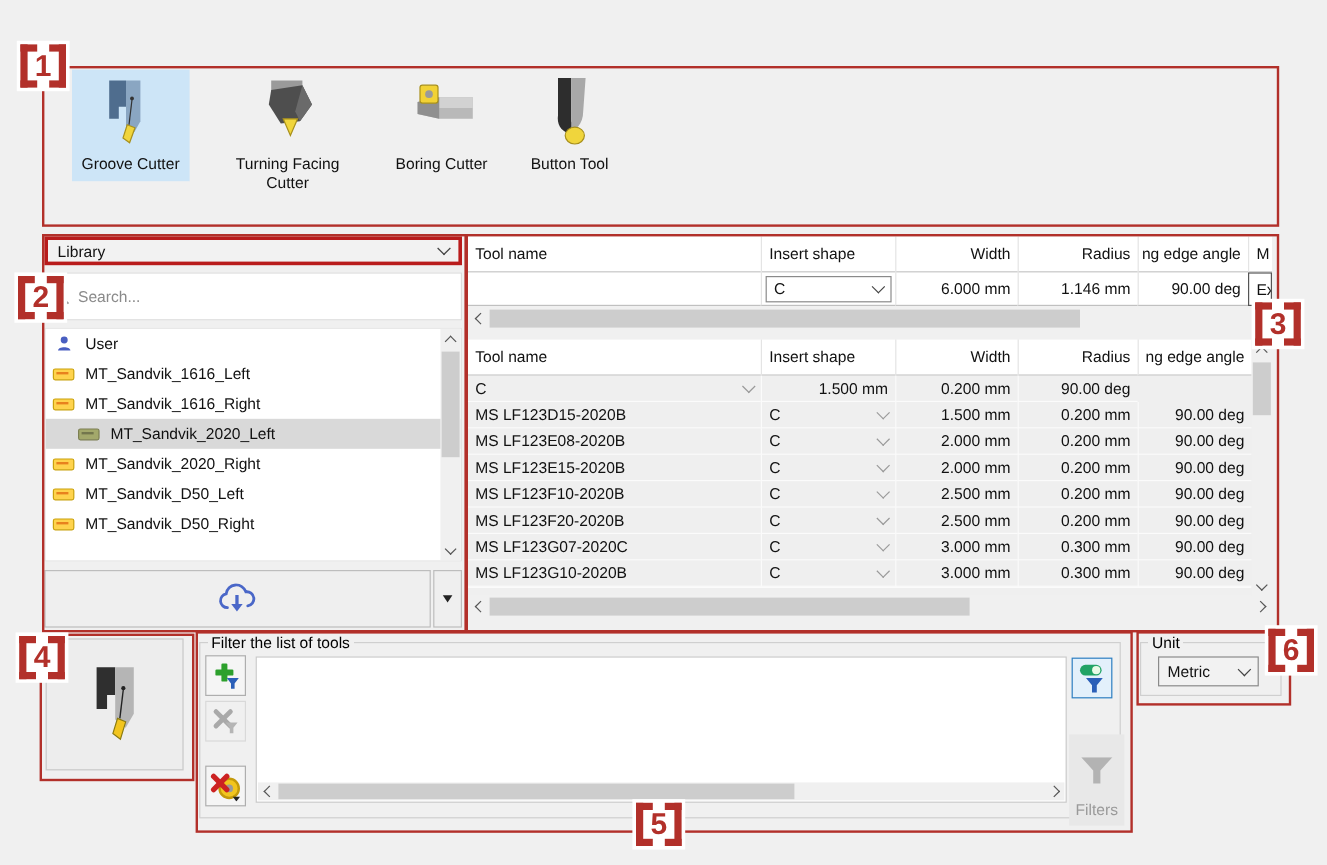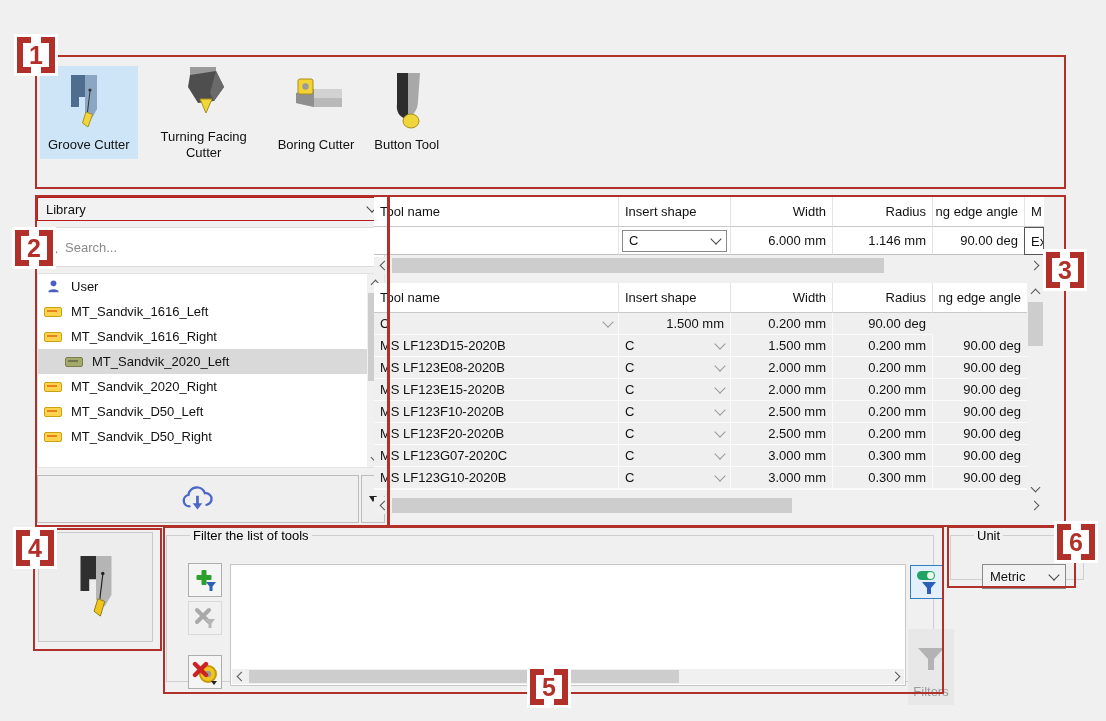--- a/index.html
+++ b/index.html
@@ -6,28 +6,28 @@
   .screen{position:relative;width:1106px;height:721px;background:#f0f0f0;
           font-family:"Liberation Sans","DejaVu Sans",sans-serif;font-size:13px;color:#111;
           overflow:hidden;}
   
   .titlebar{position:absolute;left:0;top:0;width:1106px;height:38px;background:#fff;display:flex;align-items:center;}
   .titlebar .app-ico{margin-left:38px;width:16px;height:20px;flex:0 0 auto;}
   .titlebar .ttl{margin-left:9px;font-size:13px;color:#000;}
   .close-btn{position:absolute;right:30px;top:2px;width:34px;height:32px;display:flex;align-items:center;justify-content:center;
              font-size:16px;color:#333;cursor:pointer;}
   
-  .tiles{position:absolute;left:40px;top:58px;display:flex;gap:4px;align-items:center;}
+  .tiles{position:absolute;left:60px;top:58px;display:flex;gap:20px;align-items:flex-start;}
   .tile{display:flex;flex-direction:column;align-items:center;padding:3px 8px 6px;max-width:108px;text-align:center;line-height:1.25;}
   .tile.selected{background:#cde5f7;}
   .tile svg{width:64px;height:64px;}
   .tile .tlab{margin-top:4px;}
   
   .left-panel{position:absolute;left:37px;top:197px;width:348px;}
-  .combo{display:flex;align-items:center;justify-content:space-between;background:#f2f2f2;border:1px solid #b91c1c;
+  .combo{display:flex;align-items:center;justify-content:space-between;background:#f2f2f2;border:3px solid #b91c1c;
          height:24px;padding:0 8px;box-sizing:border-box;}
   .chev{display:inline-block;width:7px;height:7px;border-right:1.6px solid #444;border-bottom:1.6px solid #444;
         transform:rotate(45deg);margin-top:-4px;}
   .chev.gray{border-color:#9a9a9a;}
   .searchbox{margin-top:6px;height:40px;background:#fff;border:1px solid #dcdcdc;display:flex;align-items:center;box-sizing:border-box;padding:13px 7px;}
   .searchbox .ph{color:#8a8a8a;margin-left:7px;}
   .tree{margin-top:6px;position:relative;height:195px;background:#fff;border:1px solid #e3e3e3;box-sizing:border-box;overflow:hidden;}
   .tree-item{height:25px;display:flex;align-items:center;padding-left:6px;gap:9px;}
   .tree-item.selected{background:#d9d9d9;padding-left:27px;}
   .tree-item .ticon{display:none;width:18px;height:16px;align-items:center;justify-content:center;}
@@ -45,21 +45,21 @@
   .a.up{transform:rotate(-135deg);margin-top:3px;} .a.down{transform:rotate(45deg);margin-top:-3px;}
   .a.left{transform:rotate(135deg);margin-left:3px;} .a.right{transform:rotate(-45deg);margin-left:-3px;}
   .thumb{position:absolute;background:#cdcdcd;}
   .tree-vsb{position:absolute;right:0;top:0;width:17px;height:100%;}
   
   .dl-row{margin-top:7px;display:flex;height:48px;}
   .dl-btn{flex:1;background:#efefef;border:1px solid #bdbdbd;display:flex;align-items:center;justify-content:center;cursor:pointer;}
   .dl-drop{width:22px;margin-left:2px;background:#efefef;border:1px solid #bdbdbd;display:flex;align-items:center;justify-content:center;cursor:pointer;}
   .tri-down{width:0;height:0;border-left:4.5px solid transparent;border-right:4.5px solid transparent;border-top:6px solid #222;}
   
-  .right-panel{position:absolute;left:374px;top:197px;width:670px;height:318px;}
+  .right-panel{position:absolute;left:390px;top:197px;width:670px;height:318px;}
   .grid6{display:grid;grid-template-columns:244px 112px 102px 100px 92px 20px;}
   .grid5{display:grid;grid-template-columns:244px 112px 102px 100px 95px;}
   .hdr{background:#fff;height:30px;}
   .hdr .hcell{display:flex;align-items:center;padding:0 6px;border-left:1px solid #e4e4e4;border-bottom:1px solid #c8c8c8;box-sizing:border-box;overflow:hidden;white-space:nowrap;}
   .hdr .hcell:first-child{border-left:none;}
   .hcell.num{justify-content:flex-end;}
   .frow{background:#fff;height:28px;}
   .frow .cell{display:flex;align-items:center;padding:0 6px;border-left:1px solid #e4e4e4;border-bottom:1px solid #c0c0c0;box-sizing:border-box;overflow:hidden;white-space:nowrap;}
   .frow .cell:first-child{border-left:none;}
   .cell.num{justify-content:flex-end;}
@@ -70,21 +70,21 @@
   .body5 .trow .cell{display:flex;align-items:center;padding:0 6px;border-left:1px solid #fbfbfb;border-bottom:1px solid #fbfbfb;box-sizing:border-box;overflow:hidden;white-space:nowrap;}
   .body5 .trow .cell:first-child{border-left:none;}
   .shape-flat{display:flex;align-items:center;justify-content:space-between;width:100%;}
   .tbl2{position:relative;margin-top:9px;}
   .tbl2-vsb{position:absolute;right:0;top:0;width:17px;height:214px;background:#f0f0f0;}
   .partial-row{height:6px;background:#efefef;border-top:1px solid #fbfbfb;width:653px;}
   
   .preview{position:absolute;left:38px;top:532px;width:115px;height:110px;background:#ededed;border:1px solid #c9c9c9;
            box-sizing:border-box;display:flex;align-items:center;justify-content:center;}
   
-  fieldset{position:absolute;border:1px solid #cfcfcf;margin:0;padding:17px;background:transparent;}
+  fieldset{position:absolute;border:1px solid #cfcfcf;margin:0;padding:0;background:transparent;}
   fieldset legend{font-size:13px;color:#000;margin-left:6px;padding:0 3px;}
   .filter-group{left:166px;top:528px;width:768px;height:154px;box-sizing:border-box;}
   .fg-inner{position:relative;width:100%;height:100%;}
   .icon-btn{position:absolute;width:34px;height:34px;box-sizing:border-box;display:flex;align-items:center;justify-content:center;
             background:#f5f5f5;border:1px solid #aeaeae;cursor:pointer;}
   .icon-btn.disabled{background:#f0f0f0;border:1px solid #d9d9d9;cursor:default;}
   .filter-list{position:absolute;left:46px;top:4px;width:676px;height:122px;background:#fff;border:1px solid #c8c8c8;box-sizing:border-box;}
   .fl-hsb{position:absolute;left:1px;right:1px;bottom:1px;height:15px;background:#f0f0f0;}
   .toggle-btn{position:absolute;left:726px;top:5px;width:34px;height:34px;box-sizing:border-box;background:#e3f0fb;border:1px solid #2f7fc1;
               display:flex;align-items:center;justify-content:center;cursor:pointer;}

